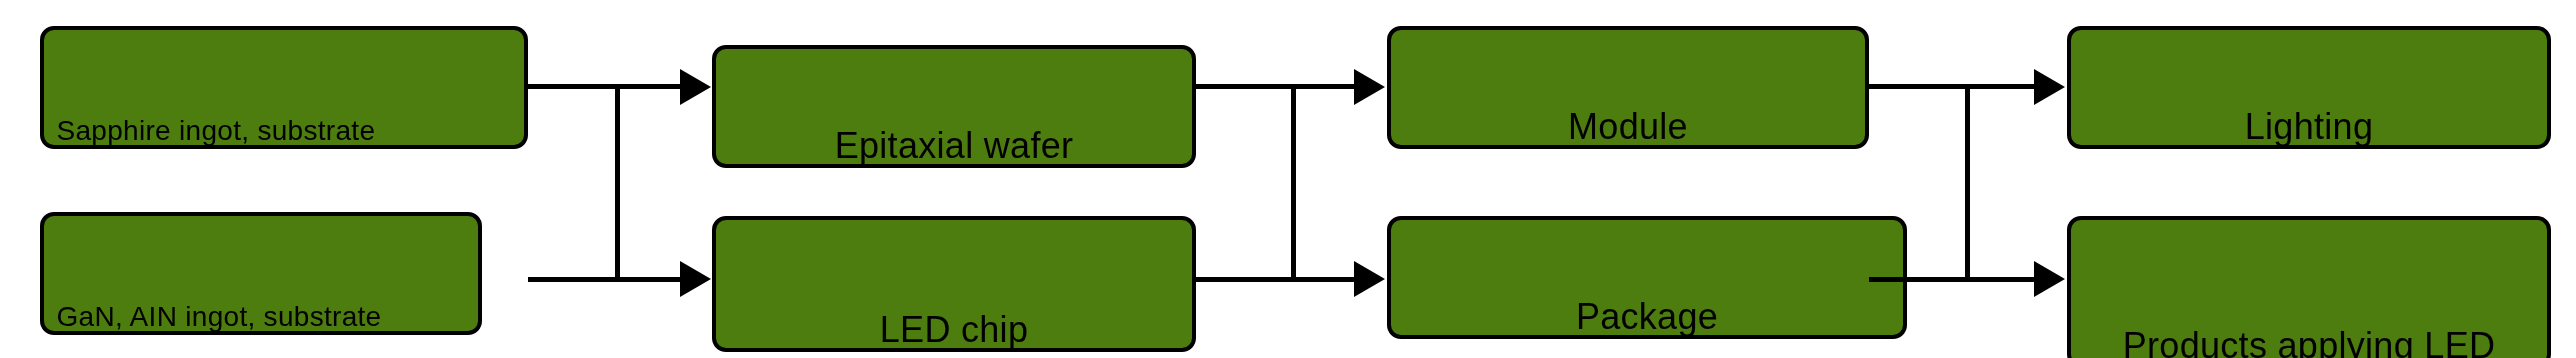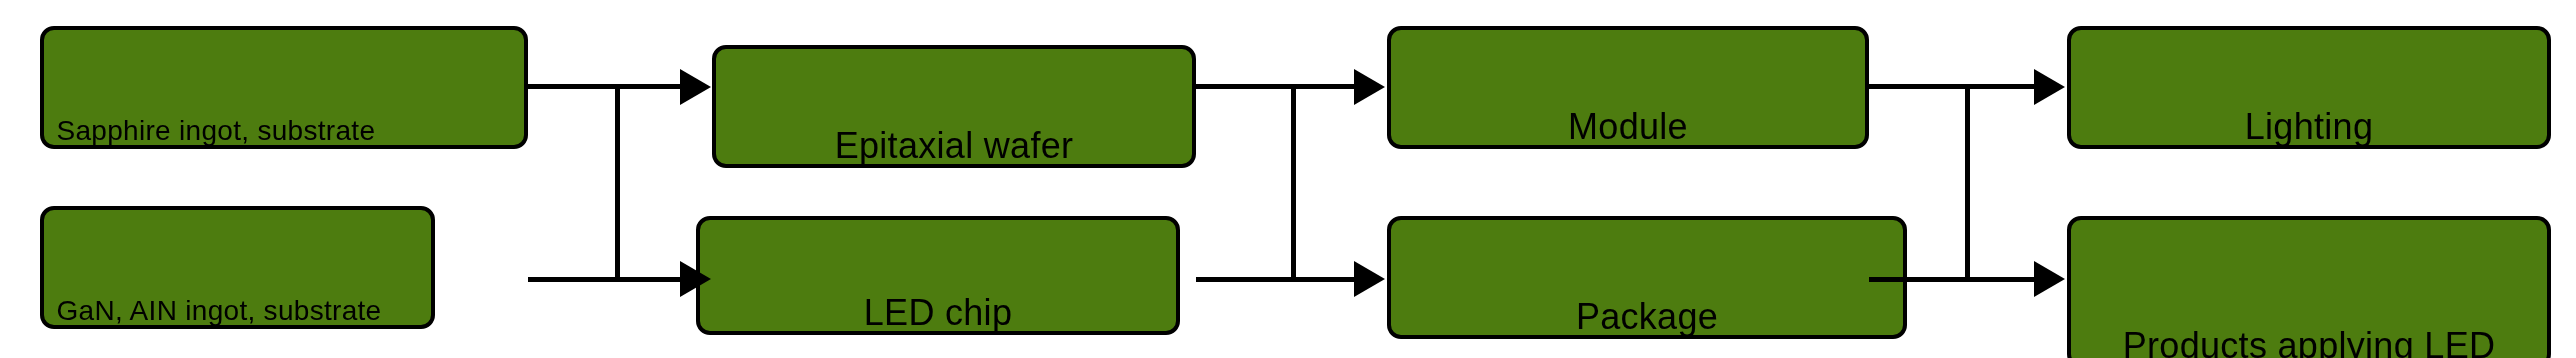--- a/index.html
+++ b/index.html
@@ -58,29 +58,29 @@
 </style>
 </head>
 <body>
 
 <div id="canvas">
 
   <div class="node align-left" style="left:40px; top:26px; width:488px; height:123px;">
     <span class="node-label label-sm">Sapphire ingot, substrate</span>
   </div>
 
-  <div class="node align-left" style="left:40px; top:206px; width:395px; height:123px;">
+  <div class="node align-left" style="left:40px; top:212px; width:442px; height:123px;">
     <span class="node-label label-sm">GaN, AIN ingot, substrate</span>
   </div>
 
   <div class="node" style="left:712px; top:26px; width:484px; height:123px;margin-top:19px;">
     <span class="node-label label-md">Epitaxial  wafer</span>
   </div>
 
-  <div class="node" style="left:696px; top:216px; width:484px; height:119px;">
+  <div class="node" style="left:712px; top:216px; width:484px; height:136px;">
     <span class="node-label label-md">LED chip</span>
   </div>
 
   <div class="node" style="left:1387px; top:26px; width:482px; height:123px;border-radius:14px;">
     <span class="node-label label-md">Module</span>
   </div>
 
   <div class="node" style="left:1387px; top:216px; width:520px; height:123px;">
     <span class="node-label label-md">Package</span>
   </div>

